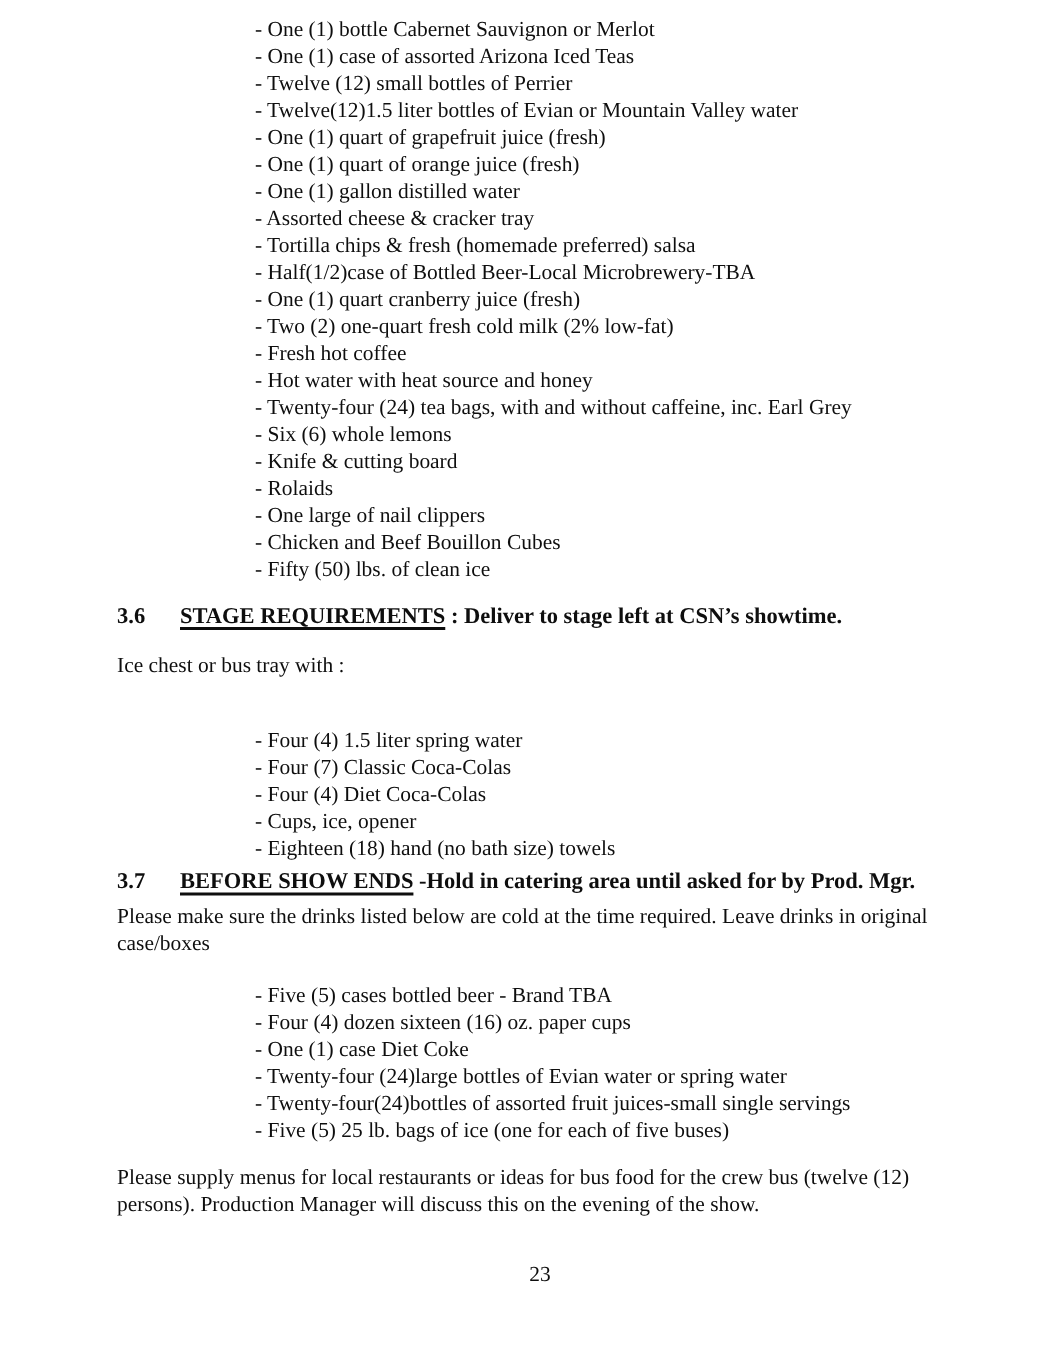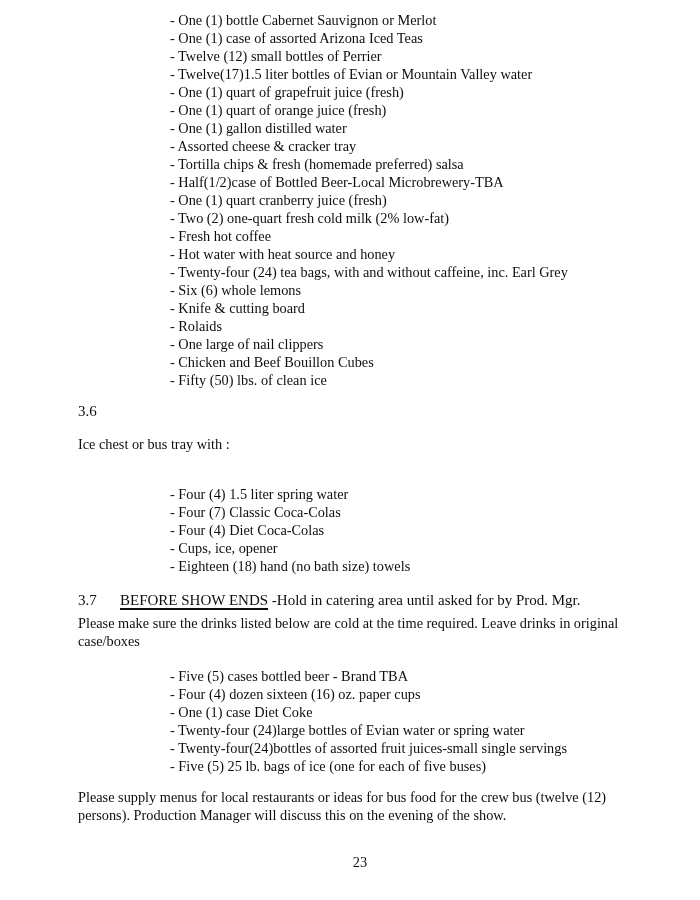--- a/index.html
+++ b/index.html
@@ -24,57 +24,57 @@
     position: relative;
   }
   .rider-list {
     padding-left: 92px;
   }
   .rider-list .list-item {
     white-space: nowrap;
   }
   .section-heading {
     display: flex;
-    font-weight: normal;
+    font-weight: bold;
     font-size: 15px;
     line-height: 19px;
     white-space: nowrap;
   }
   .section-number {
     width: 42px;
     flex: 0 0 42px;
   }
   .section-title {
     text-decoration: underline;
     text-decoration-thickness: 1.6px;
     text-underline-offset: 2.5px;
   }
   .heading-36 { margin-top: 13px; }
   .intro-36   { margin-top: 14px; }
   .list-2     { margin-top: 32px; }
-  .heading-37 { margin-top: 16px; }
+  .heading-37 { margin-top: 4px; }
   .para-37    { margin-top: 4px; max-width: 564px; }
   .list-3     { margin-top: 17px; }
   .closing    { margin-top: 13px; max-width: 564px; }
   .page-number { margin-top: 29px; text-align: center; }
 </style>
 </head>
 <body>
 
 <div class="page">
 
   <div class="rider-list list-1">
 
       <div class="list-item">- One (1) bottle Cabernet Sauvignon or Merlot</div>
 
       <div class="list-item">- One (1) case of assorted Arizona Iced Teas</div>
 
       <div class="list-item">- Twelve (12) small bottles of Perrier</div>
 
-      <div class="list-item">- Twelve(17)1.5 liter bottles of Evian or Mountain Valley water</div>
+      <div class="list-item">- Twelve(12)1.5 liter bottles of Evian or Mountain Valley water</div>
 
       <div class="list-item">- One (1) quart of grapefruit juice (fresh)</div>
 
       <div class="list-item">- One (1) quart of orange juice (fresh)</div>
 
       <div class="list-item">- One (1) gallon distilled water</div>
 
       <div class="list-item">- Assorted cheese &amp; cracker tray</div>
 
       <div class="list-item">- Tortilla chips &amp; fresh (homemade preferred) salsa</div>
@@ -99,20 +99,21 @@
 
       <div class="list-item">- One large of nail clippers</div>
 
       <div class="list-item">- Chicken and Beef Bouillon Cubes</div>
 
       <div class="list-item">- Fifty (50) lbs. of clean ice</div>
     </div>
 
   <div class="section-heading heading-36">
     <span class="section-number">3.6</span>
+    <span><span class="section-title">STAGE REQUIREMENTS</span><span> : Deliver to stage left at CSN’s showtime.</span></span>
   </div>
 
   <div class="intro-36">Ice chest or bus tray with :</div>
 
   <div class="rider-list list-2">
 
       <div class="list-item">- Four (4) 1.5 liter spring water</div>
 
       <div class="list-item">- Four (7) Classic Coca-Colas</div>
 

